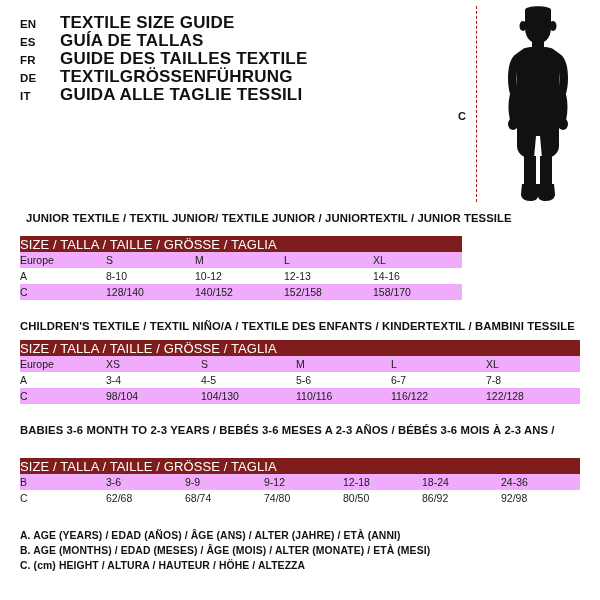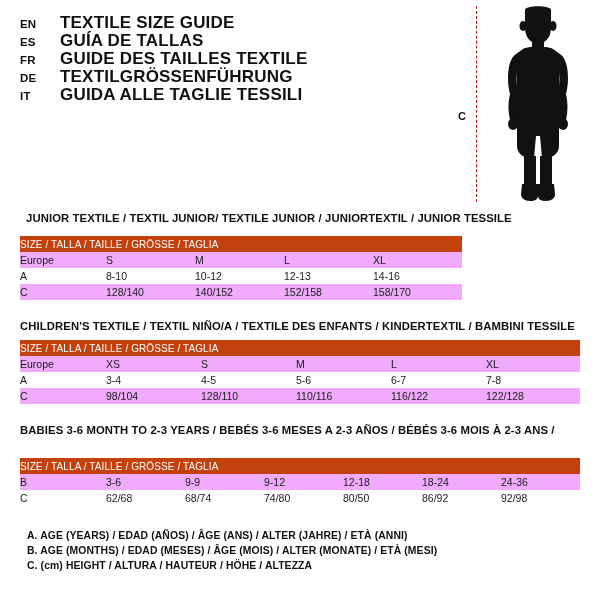--- a/index.html
+++ b/index.html
@@ -98,40 +98,40 @@
     table-layout: fixed;
     font-size: 10.5px;
   }
   table.size-table td {
     padding: 0;
     height: 16px;
     vertical-align: middle;
     color: #1a1a1a;
   }
   tr.head-row td {
-    background: #c2410c;
+    background: #7f1d1d;
     color: #ffffff;
     font-weight: normal;
-    font-size: 10px;
+    font-size: 13px;
     letter-spacing: 0.1px;
   }
   tr.alt-row td {
     background: #f0abfc;
   }
   tr.plain-row td {
     background: #ffffff;
   }
   .cell-pad {
     padding-left: 4px;
   }
 
   
   .legend {
     position: absolute;
-    left: 27px;
+    left: 20px;
     width: 560px;
   }
   .legend-line {
     font-size: 10.4px;
     font-weight: bold;
     color: #111111;
     line-height: 15px;
     letter-spacing: 0.1px;
   }
 </style>
@@ -259,21 +259,21 @@
         <td class="cell-pad">A</td>
         <td>3-4</td>
         <td>4-5</td>
         <td>5-6</td>
         <td>6-7</td>
         <td>7-8</td>
       </tr>
       <tr class="alt-row">
         <td class="cell-pad">C</td>
         <td>98/104</td>
-        <td>128/110</td>
+        <td>104/130</td>
         <td>110/116</td>
         <td>116/122</td>
         <td>122/128</td>
       </tr>
     </tbody>
   </table>
 
   <div class="section-title" style="top:424px;">BABIES 3-6 MONTH TO 2-3 YEARS / BEBÉS 3-6 MESES A 2-3 AÑOS / BÉBÉS 3-6 MOIS À 2-3 ANS /</div>
   <table class="size-table" style="left:20px; top:458px; width:560px;">
     <colgroup>

